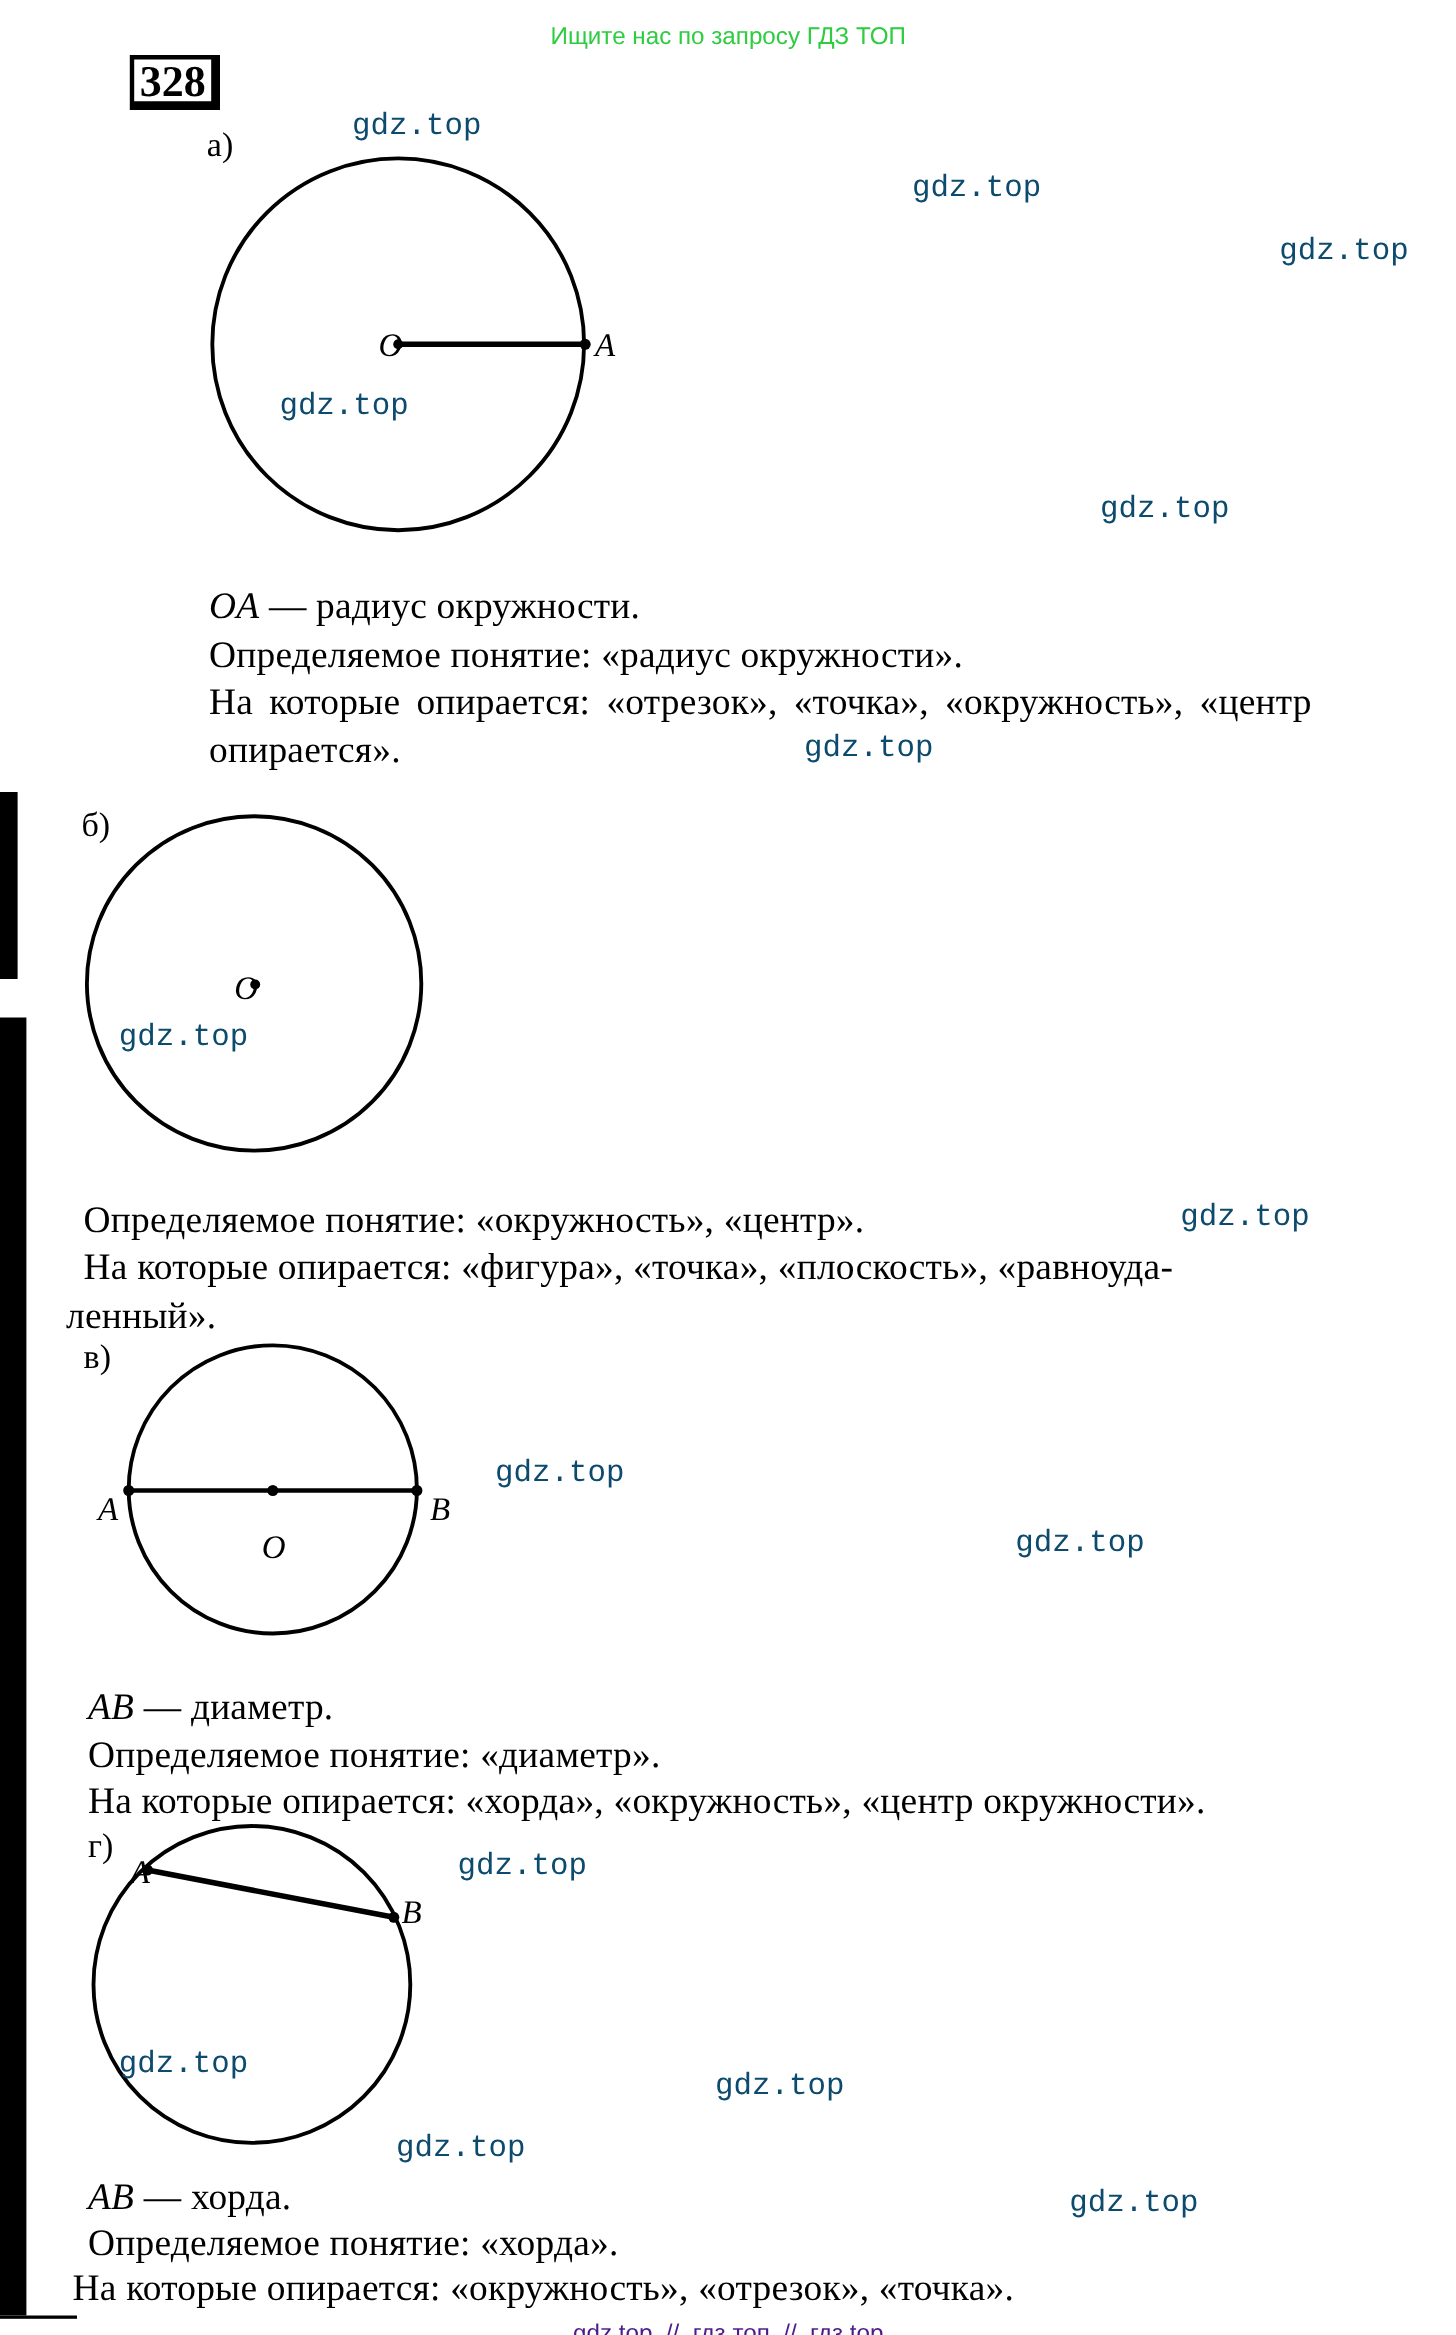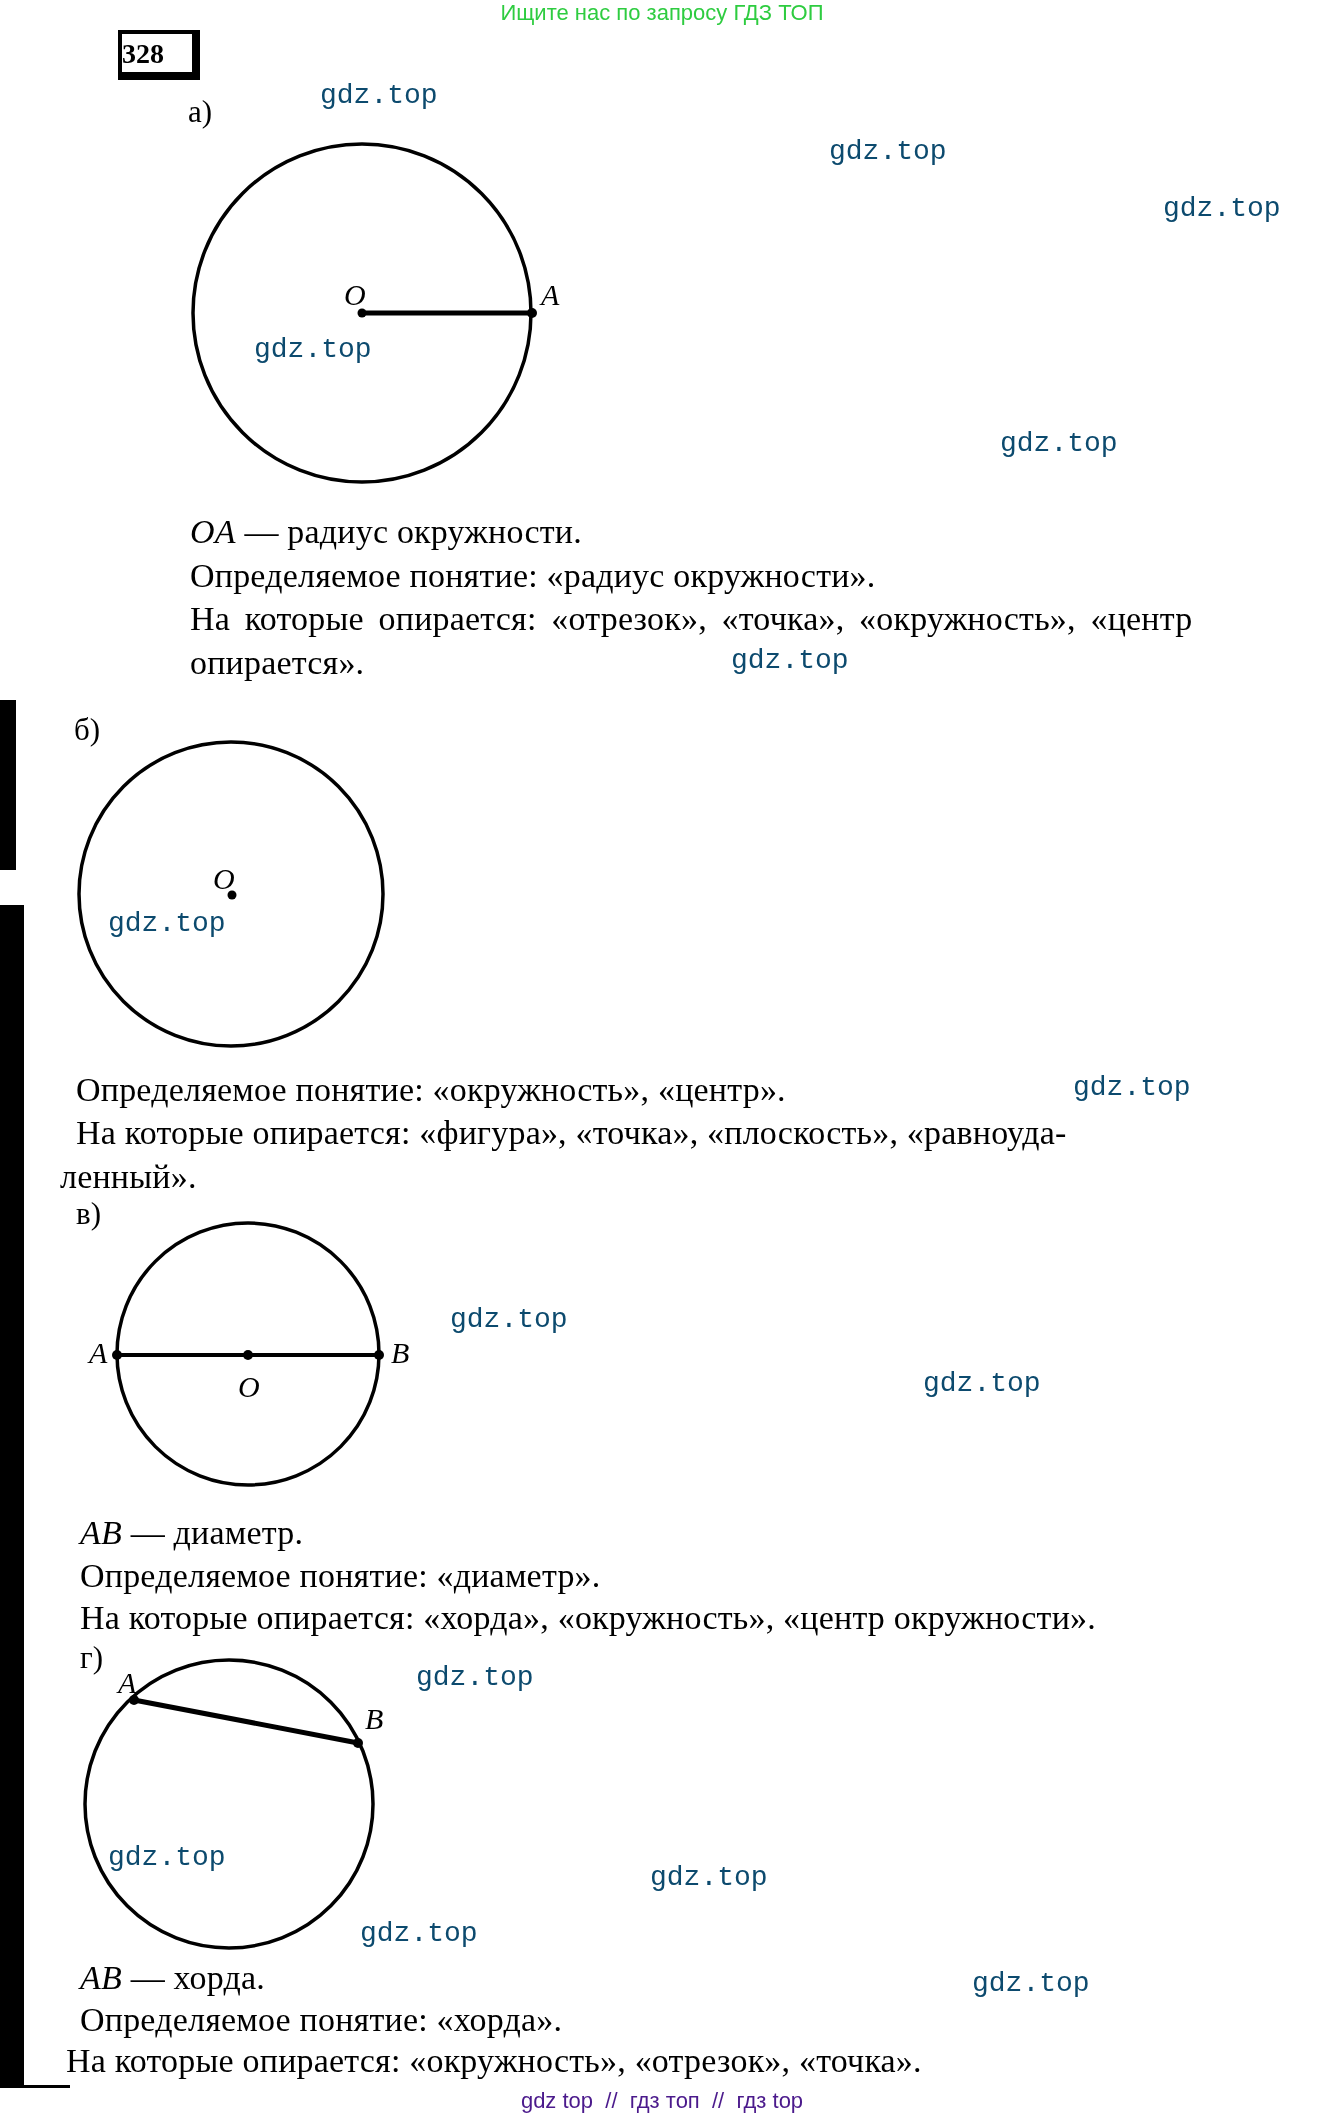--- a/index.html
+++ b/index.html
@@ -1,23 +1,23 @@
 <!DOCTYPE html>
 <html><head>
 <meta charset="utf-8">
 <style>
   html,body{margin:0;padding:0;background:#fff;}
   body{width:1324px;height:2123px;position:relative;overflow:hidden;font-family:"Liberation Serif",serif;color:#000;}
-  .abs{position:absolute;white-space:nowrap;}
+  .abs{position:absolute;white-space:nowrap;margin-top:20px;}
   .hdr{font-family:"Liberation Sans",sans-serif;color:#2ecc40;font-size:22px;left:0;width:1324px;text-align:center;top:0;}
   .wm{font-family:Liberation Mono, monospace;font-size:28px;color:#0c4a6e;}
   .txt{font-size:34px;line-height:36px;letter-spacing:0.2px;}
   .lbl{font-size:31px;}
   .it{font-style:italic;}
-  .numbox{left:118px;top:30px;width:82px;height:50px;border:4px solid #000;border-right-width:8px;border-bottom-width:8px;box-sizing:border-box;font-size:28px;font-weight:bold;line-height:40px;text-align:left;}
+  .numbox{left:118px;top:30px;width:82px;height:50px;border:4px solid #000;border-right-width:8px;border-bottom-width:8px;box-sizing:border-box;font-size:40px;font-weight:bold;line-height:40px;text-align:center;}
   .footer{font-family:Liberation Sans, sans-serif;color:#4b1a8c;font-size:22px;left:0;width:1324px;text-align:center;top:2088px;}
   .scan{left:0;background:#000;}
   svg{position:absolute;left:0;top:0;}
   .ptlbl{font-family:"Liberation Serif",serif;font-style:italic;font-size:30px;}
 </style>
 </head>
 <body>
 
 <div class="abs hdr">Ищите нас по запросу ГДЗ ТОП</div>
 

